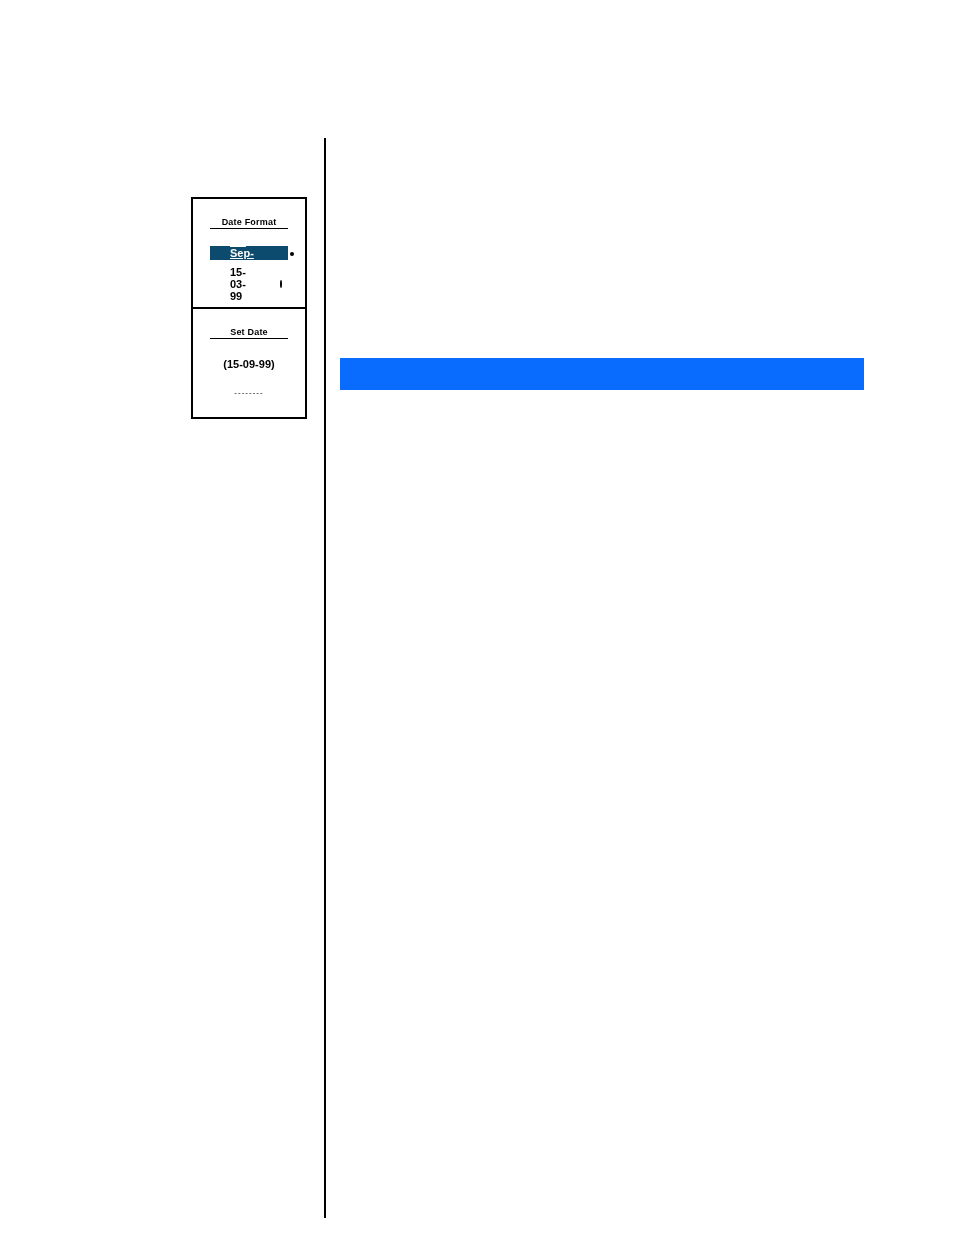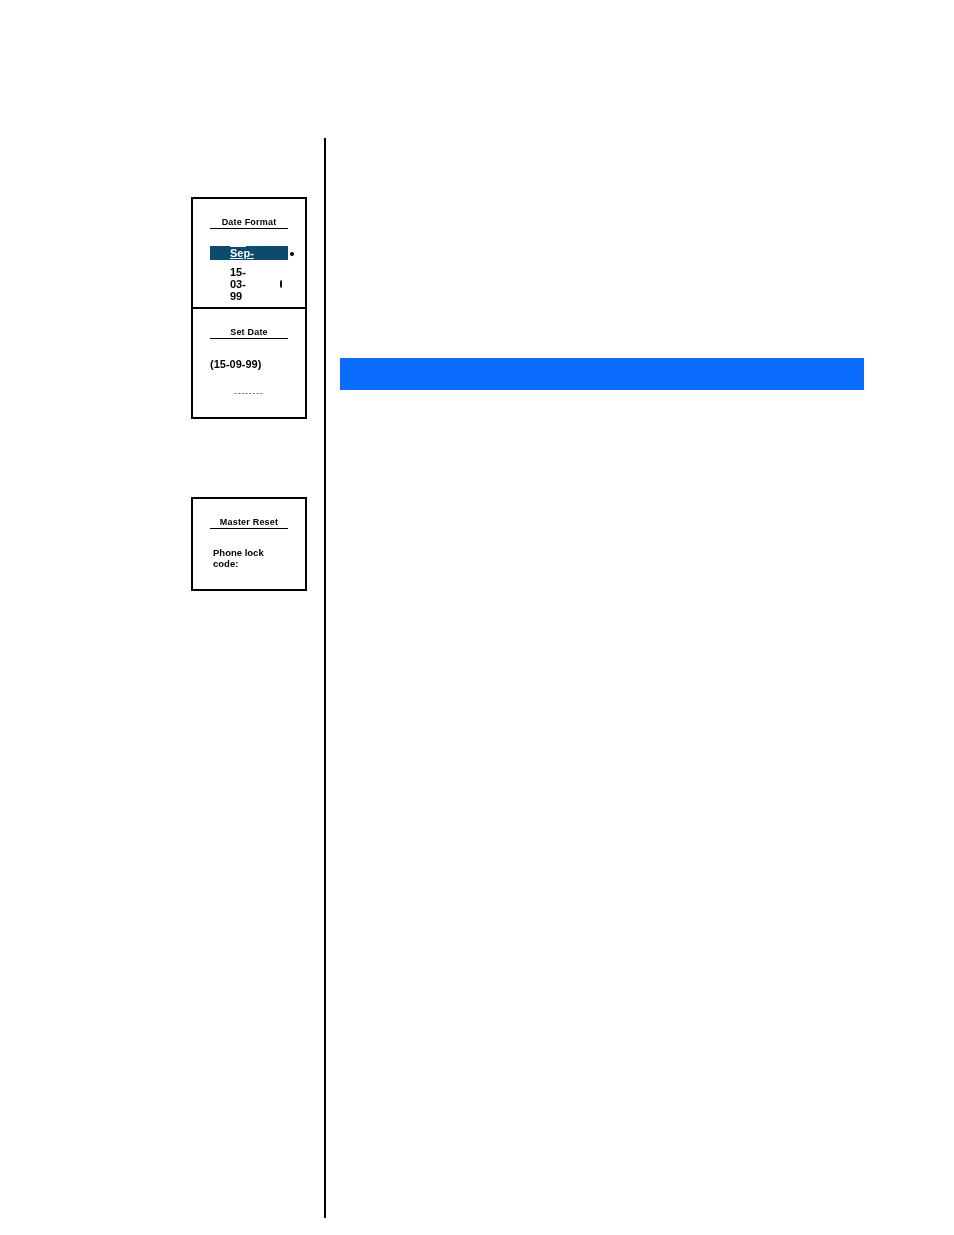--- a/index.html
+++ b/index.html
@@ -56,21 +56,21 @@
   .radio.sel {
     border-color: #fff;
     background: #fff;
     position: relative;
   }
   .radio.sel::after{
     content:""; position:absolute; left:1.5px; top:1.5px; width:4px; height:4px; background:#000; border-radius:50%;
   }
   .radio.unsel { }
   .lcd-body {
-    text-align: left;
+    text-align: center;
     font-size: 11px;
     font-weight: bold;
     padding: 2px 0 1px;
   }
   .lcd-dashes {
     text-align:center; font-size:8px; letter-spacing:1px; padding-bottom:3px; color:#000;
   }
   .lcd3 .lcd-sub {
     font-size: 9.5px;
     font-weight: bold;
@@ -108,24 +108,18 @@
   </div>
 
   <div class="sidebar" style="top:222px;">
     <div class="lcd">
       <div class="lcd-title">Set Date</div>
       <div class="lcd-body">(15-09-99)</div>
       <div class="lcd-dashes">--------</div>
     </div>
   </div>
 
-  <div class="sidebar" style="top:412px;">
-    <div class="lcd lcd3">
-      <div class="lcd-title">Master Reset</div>
-      <div class="lcd-sub">Phone lock code:</div>
-    </div>
-  </div>
 
   <div class="blue-bar">
     <span></span>
   </div>
 
 </div>
 
 </body></html>

